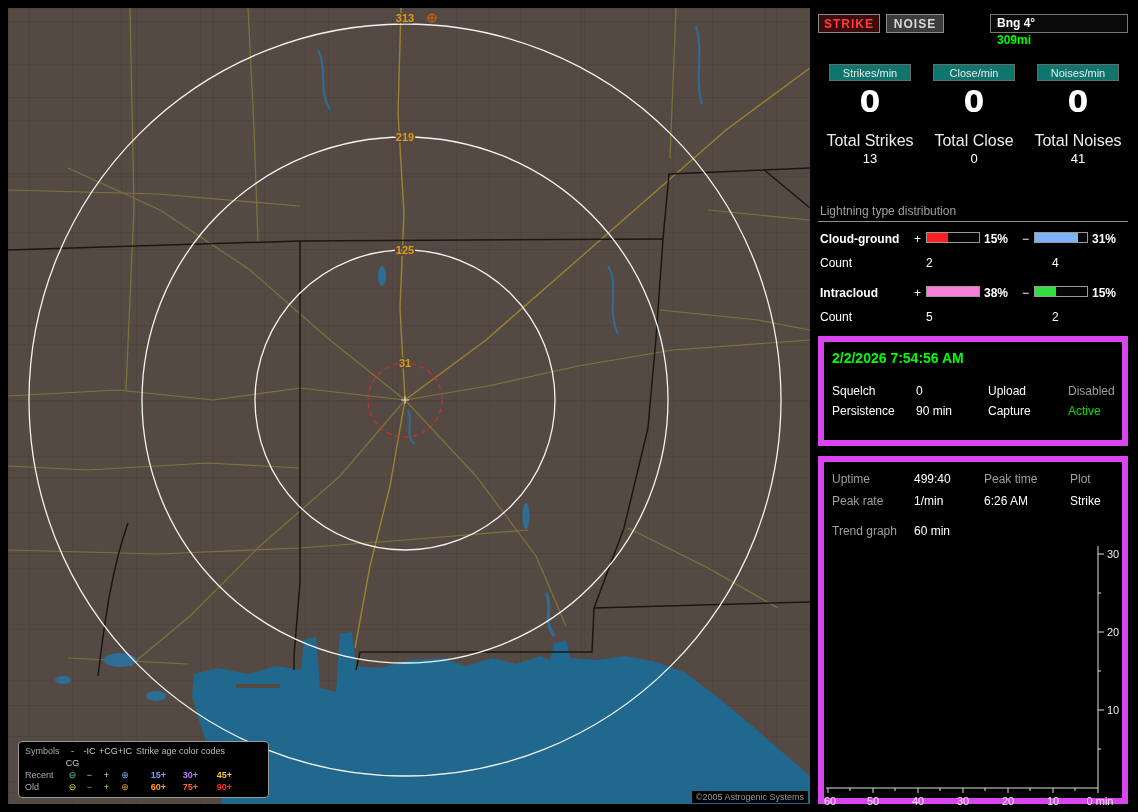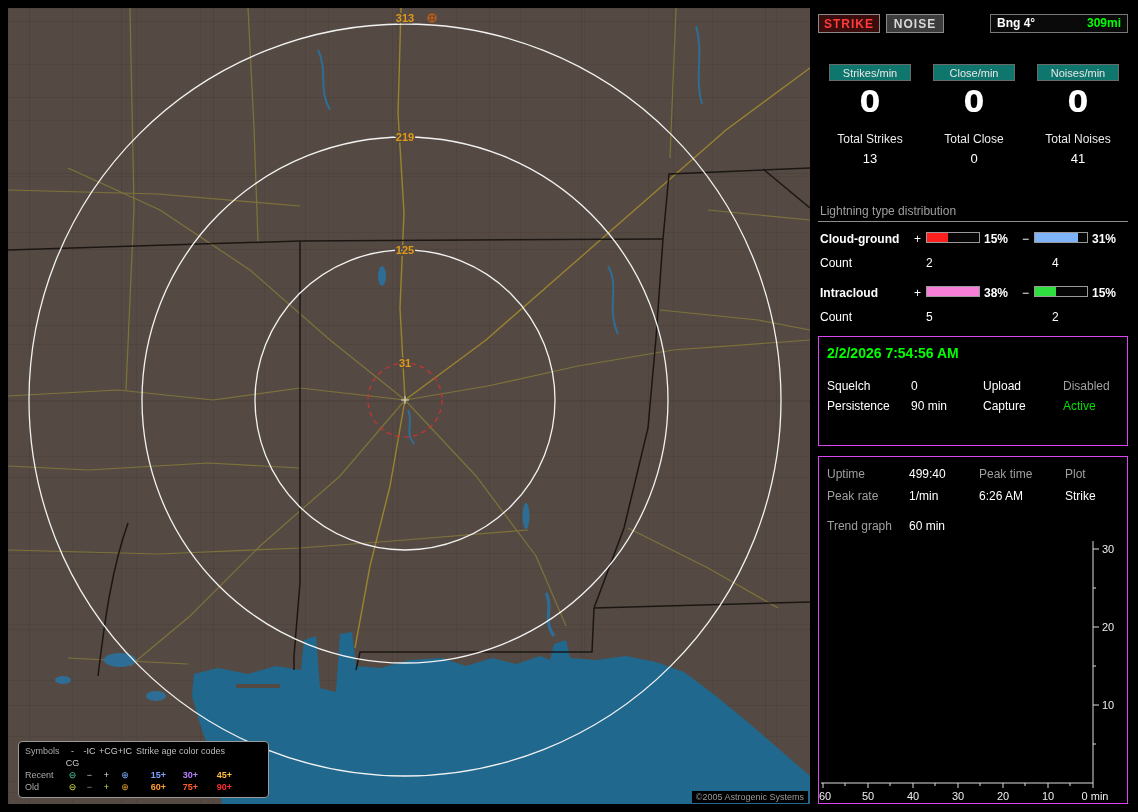--- a/index.html
+++ b/index.html
@@ -1,17 +1,17 @@
 <!DOCTYPE html>
 <html><head>
 <meta charset="utf-8">
 <style>
   html,body{margin:0;padding:0;background:#000;width:1138px;height:812px;position:relative;
     font-family:"Liberation Sans",sans-serif;-webkit-font-smoothing:none;}
-  .abs{position:absolute;}
+  .abs{position:absolute;flex-direction:column;}
   
   #map{position:absolute;left:8px;top:8px;width:802px;height:796px;background:#554a43;overflow:hidden;}
   #map svg{display:block;}
   
   #legend{position:absolute;left:10px;bottom:6px;width:238px;background:#000;border:1px solid #9a9a9a;
     border-radius:4px;font-size:9px;color:#ccc;padding:3px 5px 4px 6px;line-height:12px;}
   .lg-grid{display:grid;grid-template-columns:38px 15px 15px 15px 18px 30px 30px 32px;column-gap:2px;}
   .lg-hdr{color:#aaa;}
   .lg-sym{text-align:center;}
   .lg-age{text-align:right;font-weight:bold;}
@@ -23,35 +23,35 @@
     border:1px solid #8a8a8a;background:#3c3c3c;color:#d8d8d8;box-sizing:border-box;cursor:default;}
   #btn-strike{left:0;top:6px;width:62px;background:#3b0c0c;color:#ff3b3b;letter-spacing:1px;}
   #btn-noise{left:68px;top:6px;width:58px;letter-spacing:1px;}
   #bng-box{left:172px;top:6px;width:138px;height:19px;background:#0a0a0a;border:1px solid #777;
     box-sizing:border-box;display:flex;justify-content:space-between;padding:0 6px;line-height:17px;font-weight:bold;}
   .col{position:absolute;width:104px;text-align:center;}
   .rate-btn{display:inline-block;min-width:82px;height:17px;line-height:17px;background:#0f766e;
     border:1px solid #6a6a6a;color:#e8e8e8;font-size:11px;padding:0 3px;box-sizing:border-box;}
   .big-zero{position:absolute;width:104px;top:76px;text-align:center;font-family:"DejaVu Sans",sans-serif;
     font-size:30px;font-weight:bold;color:#fff;}
-  .tot-label{position:absolute;width:104px;top:124px;text-align:center;font-size:12px;color:#ececec;}
+  .tot-label{position:absolute;width:104px;top:124px;text-align:center;font-size:16px;color:#ececec;}
   .tot-value{position:absolute;width:104px;top:143px;text-align:center;font-size:13px;color:#fff;}
   .sec-title{position:absolute;left:2px;top:196px;color:#9f9f9f;font-size:12px;}
   .sep{position:absolute;left:0;right:2px;top:213px;border-top:1px solid #8d8d8d;}
   .dist-row{position:absolute;left:0;width:312px;height:14px;font-size:12px;}
   .dist-row span{position:absolute;top:0;}
   .d-label{left:2px;font-weight:bold;}
   .d-plus{left:96px;}
   .d-minus{left:204px;}
   .bar{position:absolute;width:54px;height:11px;top:1px;border:1px solid #9a9a9a;background:#050505;box-sizing:border-box;}
   .bar1{left:108px;} .bar2{left:216px;}
   .bar-fill{display:block;height:100%;}
   .d-pct1{left:166px;font-weight:bold;} .d-pct2{left:274px;font-weight:bold;}
   .cnt-label{left:2px;} .cnt-v1{left:108px;} .cnt-v2{left:234px;}
-  .panel{position:absolute;left:0;width:310px;border:1px solid #d946ef;background:#000;box-sizing:border-box;}
+  .panel{position:absolute;left:0;width:310px;border:6px solid #d946ef;background:#000;box-sizing:border-box;}
   #panel-status{top:328px;height:110px;}
   #panel-info{top:448px;height:348px;}
   .p-row{position:absolute;left:0;width:100%;height:16px;font-size:12px;}
   .p-row span{position:absolute;top:0;}
   .pc1{left:8px;} .pc2{left:92px;} .pc3{left:164px;} .pc4{left:244px;}
   .ic1{left:8px;} .ic2{left:90px;} .ic3{left:160px;} .ic4{left:246px;}
   .gray{color:#9f9f9f;}
   #datetime{position:absolute;left:8px;top:8px;font-size:14px;font-weight:bold;}
   #trend-svg{position:absolute;left:0;top:80px;}
 </style>

